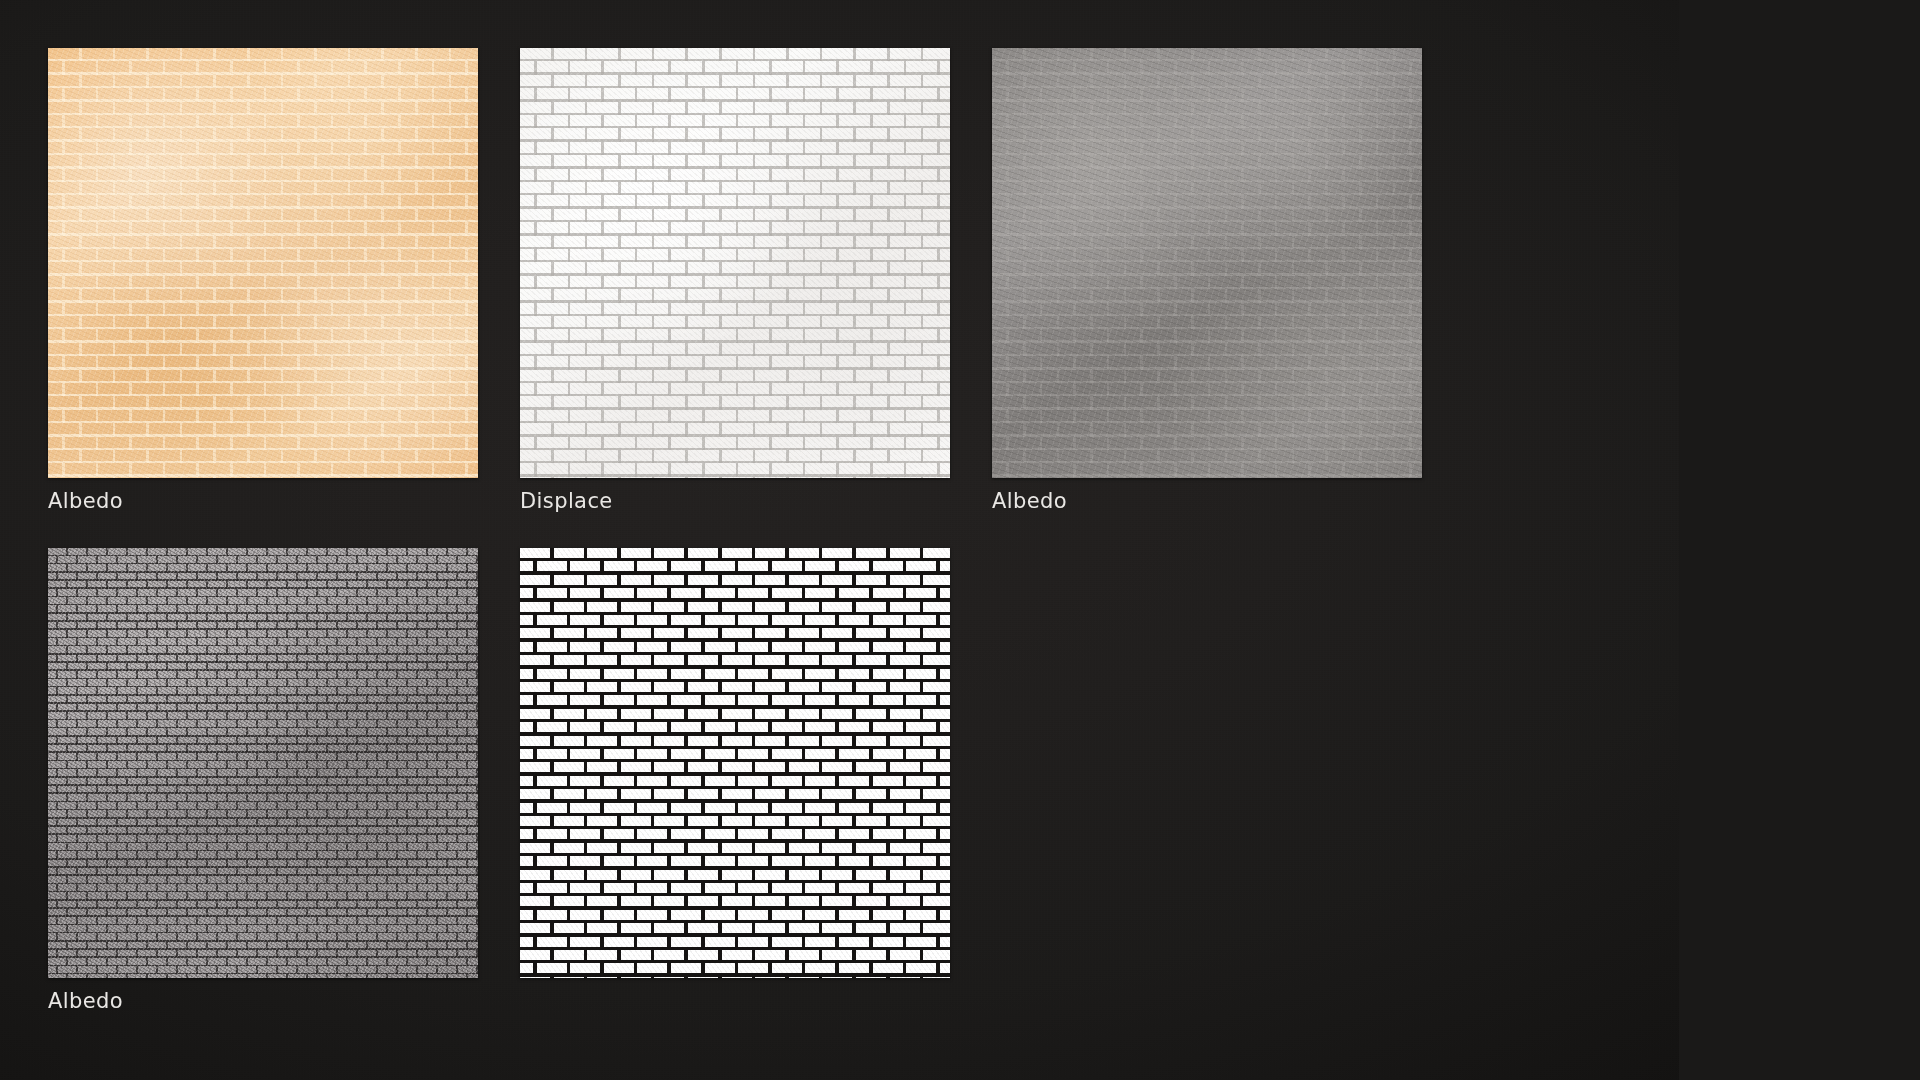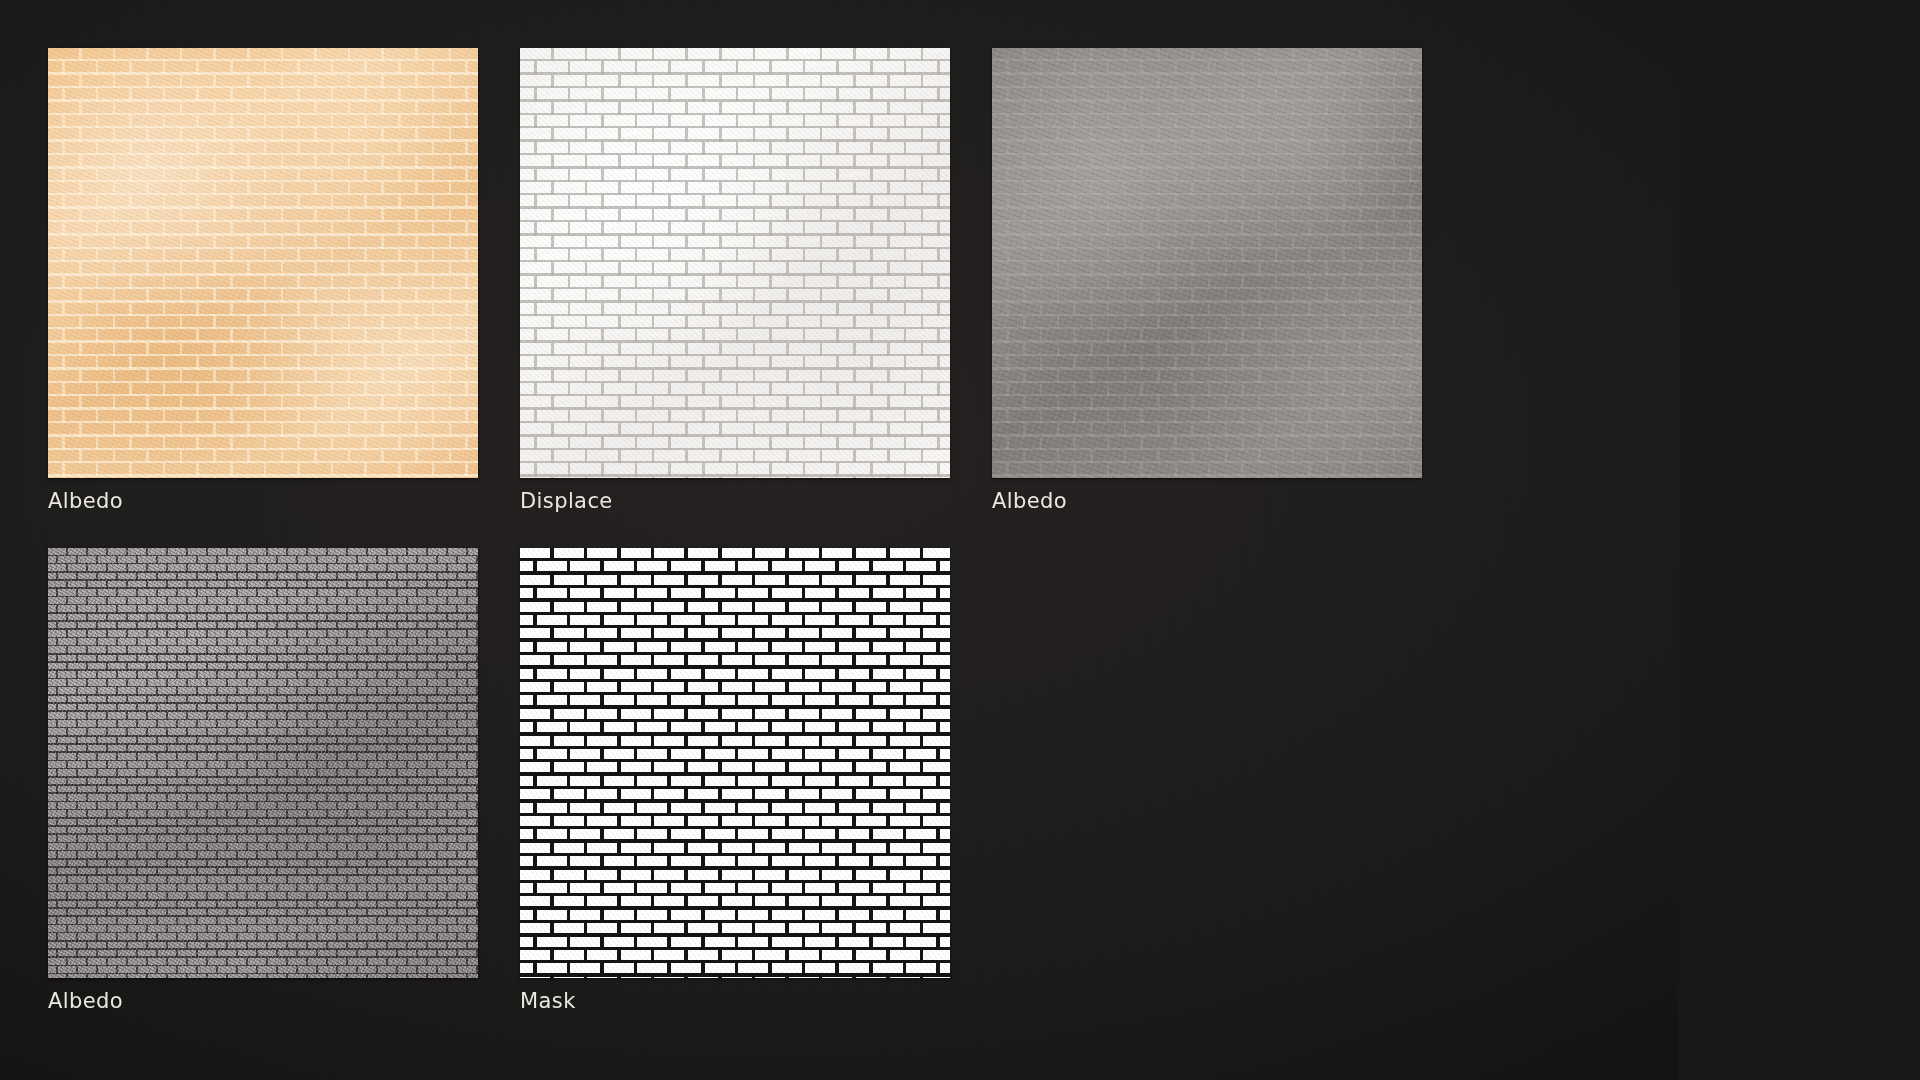--- a/index.html
+++ b/index.html
@@ -453,21 +453,20 @@
       <div class="cell">
         <div class="thumb mask-map">
           <div class="base"></div>
           <div class="bricklayer">
             <div class="courses"></div>
             <div class="heads-a"></div>
             <div class="heads-b"></div>
           </div>
           <div class="speck noise"></div>
         </div>
-        <div class="caption">Mask</div>
       </div>
 
       <div class="cell empty">
         
       </div>
       <div class="cell empty">
         
       </div>
 
     </div>

